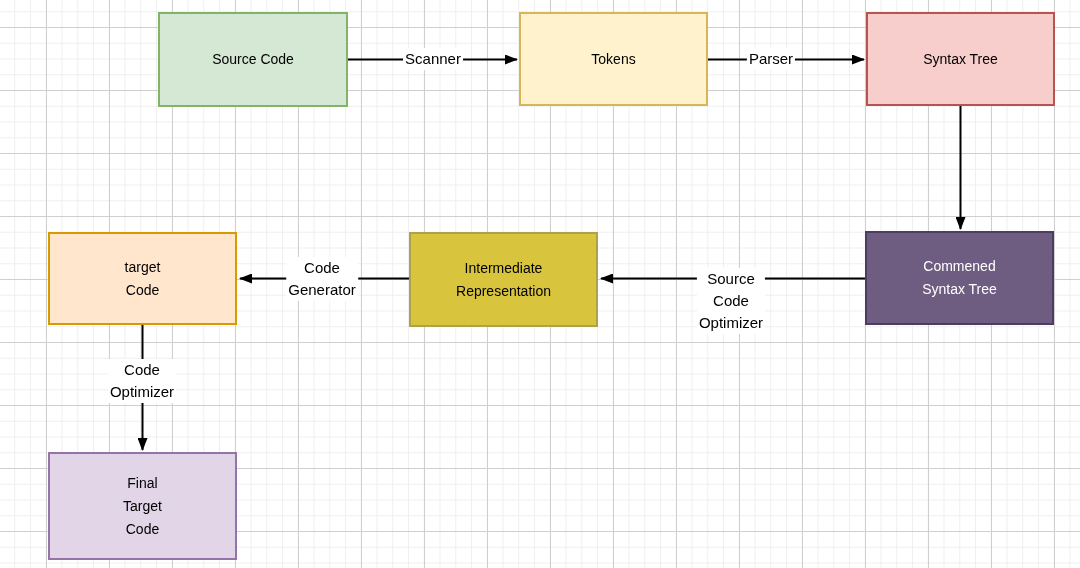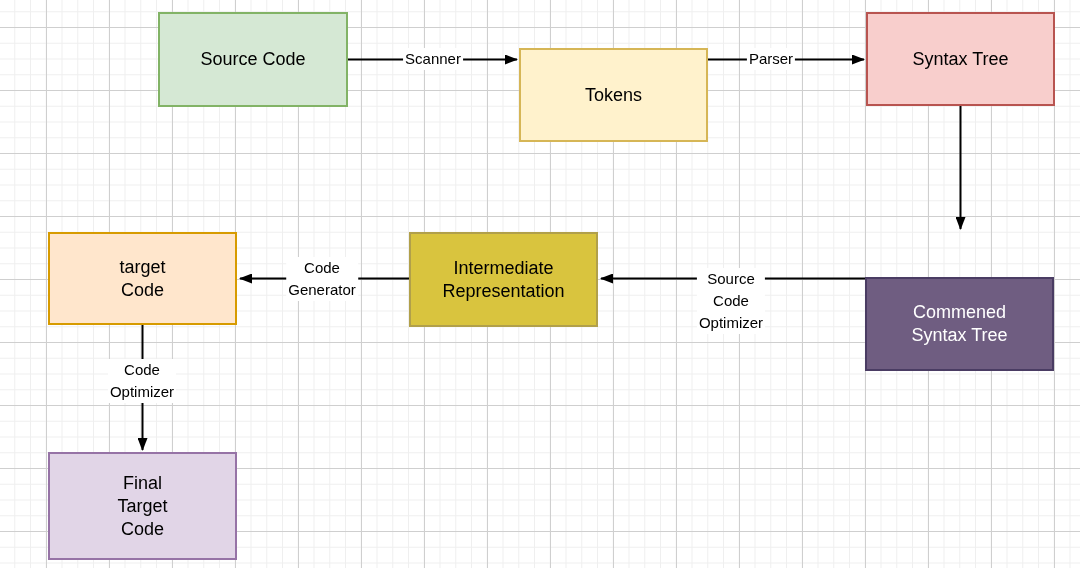--- a/index.html
+++ b/index.html
@@ -45,29 +45,29 @@
     stroke-width: 2;
   }
   .node {
     position: absolute;
     box-sizing: border-box;
     border: 2px solid;
     display: flex;
     align-items: center;
     justify-content: center;
     text-align: center;
-    font-size: 18px;
+    font-size: 14px;
     line-height: 23px;
     white-space: pre-line;
     cursor: default;
   }
   .n-source { left: 158px; top: 12px;  width: 190px; height: 95px; }
-  .n-tokens { left: 519px; top: 12px;  width: 189px; height: 94px; margin-top: 36px; }
+  .n-tokens { left: 519px; top: 12px;  width: 189px; height: 94px; }
   .n-syntax { left: 866px; top: 12px;  width: 189px; height: 94px; }
-  .n-commened { left: 865px; top: 231px; width: 189px; height: 94px; margin-top: 46px; }
+  .n-commened { left: 865px; top: 231px; width: 189px; height: 94px; }
   .n-ir     { left: 409px; top: 232px; width: 189px; height: 95px; }
   .n-target { left: 48px;  top: 232px; width: 189px; height: 93px; }
   .n-final  { left: 48px;  top: 452px; width: 189px; height: 108px; }
 
   .edge-label {
     position: absolute;
     transform: translate(-50%, -50%);
     background: #ffffff;
     padding: 0 2px;
     font-size: 15px;

